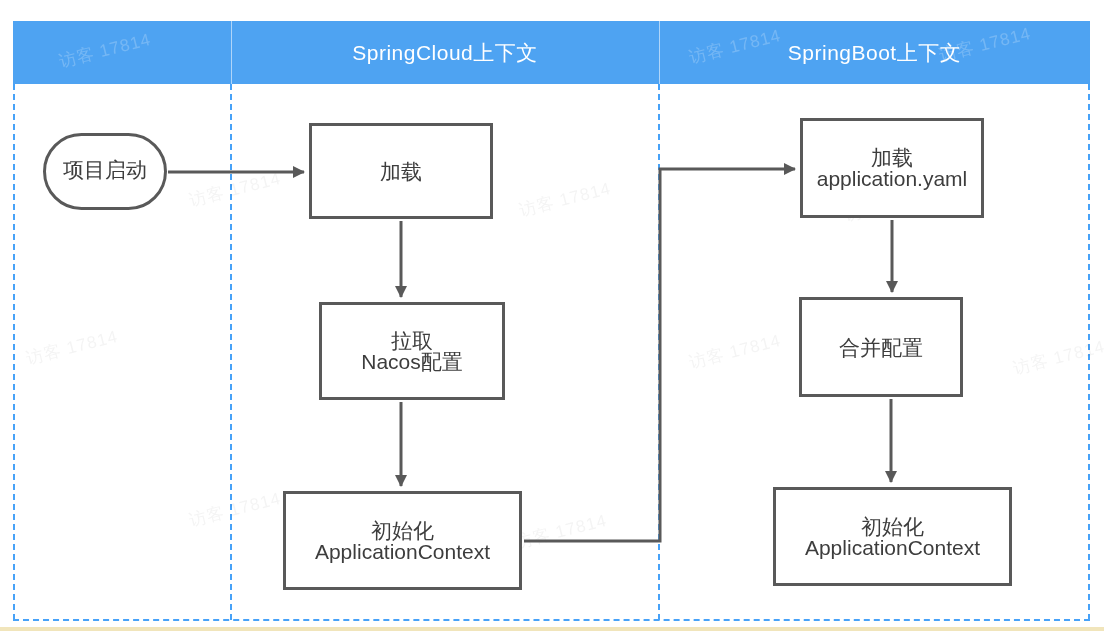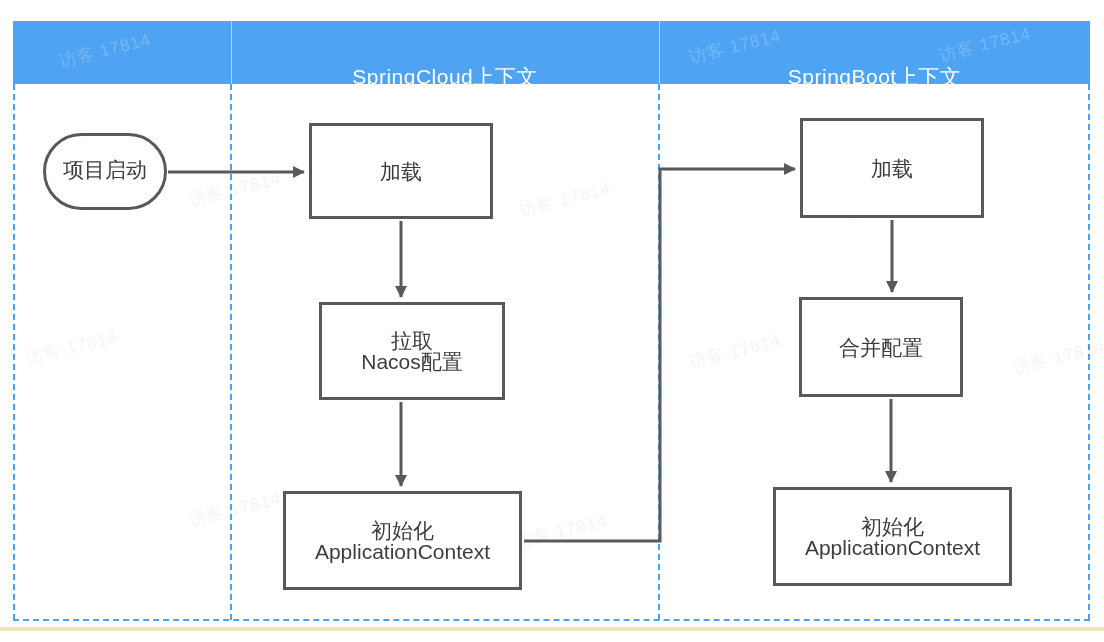--- a/index.html
+++ b/index.html
@@ -3,21 +3,21 @@
 <meta charset="utf-8">
 <style>
   html,body{margin:0;padding:0;background:#ffffff;}
   .canvas{
     position:relative;width:1104px;height:642px;overflow:hidden;
     font-family:"Liberation Sans","DejaVu Sans",sans-serif;background:#ffffff;
   }
   
   .header-bar{position:absolute;left:13px;top:21px;width:1077px;height:63px;background:#4EA3F2;}
   .header-title{position:absolute;top:0;height:63px;line-height:63px;text-align:center;
-    color:#ffffff;font-size:21px;letter-spacing:0.5px;margin-top:24px;}
+    color:#ffffff;font-size:21px;letter-spacing:0.5px;}
   .header-title.col2{left:218px;width:428px;}
   .header-title.col3{left:646px;width:431px;text-align:center;}
   .header-divider{position:absolute;top:0;width:1px;height:63px;background:rgba(255,255,255,0.55);}
   .header-divider.d1{left:218px;}
   .header-divider.d2{left:646px;}
   
   .dash-v{position:absolute;top:84px;height:536px;width:0;border-left:2px dashed #47A2F8;}
   .dash-v.left{left:13px;}
   .dash-v.div1{left:230px;}
   .dash-v.div2{left:658px;}
@@ -105,20 +105,21 @@
     <span class="ln">Nacos配置</span>
   </div>
 
   <div class="node box-init-cloud">
     <span class="ln">初始化</span>
     <span class="ln">ApplicationContext</span>
   </div>
 
   <div class="node box-load-application">
     <span class="ln">加载</span>
+    <span class="ln">application.yaml</span>
   </div>
 
   <div class="node box-merge-config">
     <span class="ln">合并配置</span>
   </div>
 
   <div class="node box-init-boot">
     <span class="ln">初始化</span>
     <span class="ln">ApplicationContext</span>
   </div>

